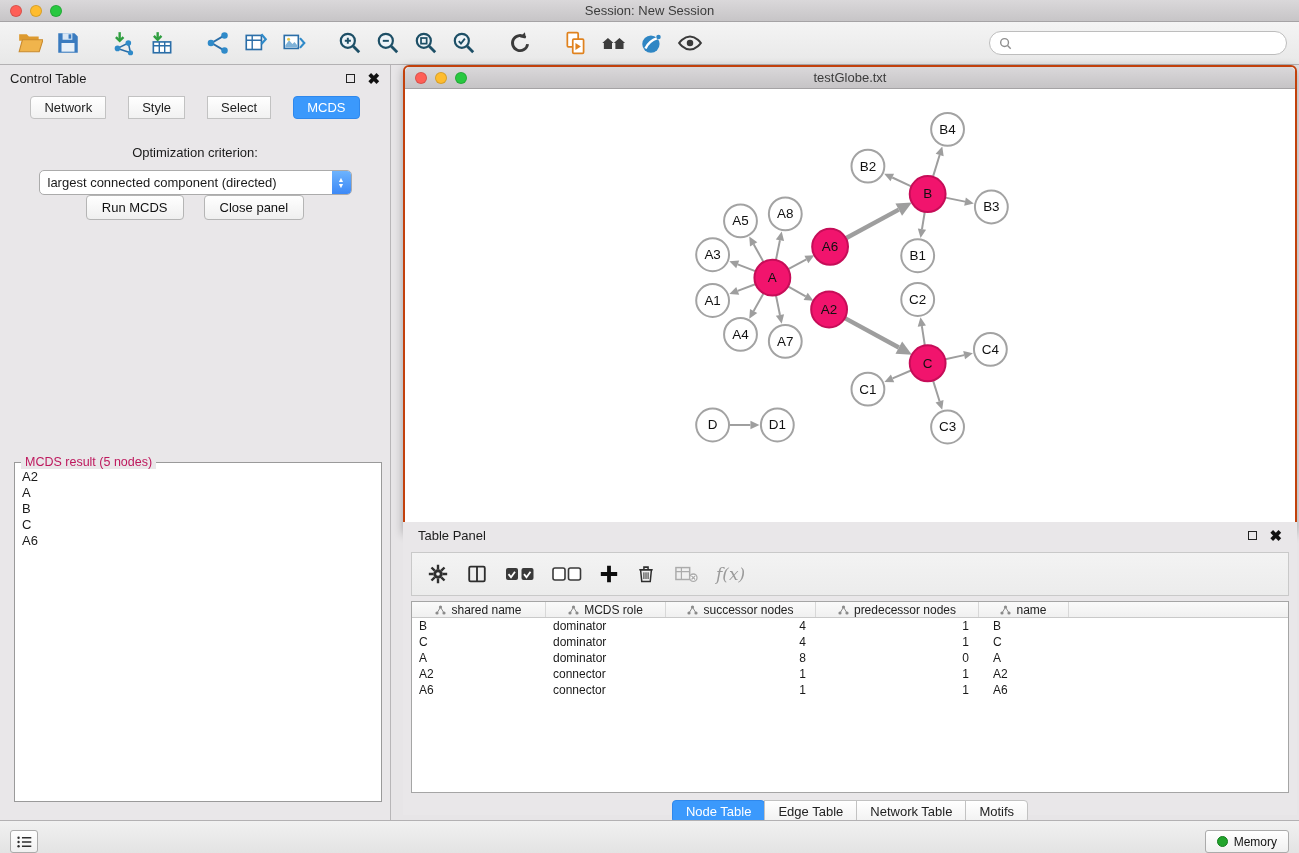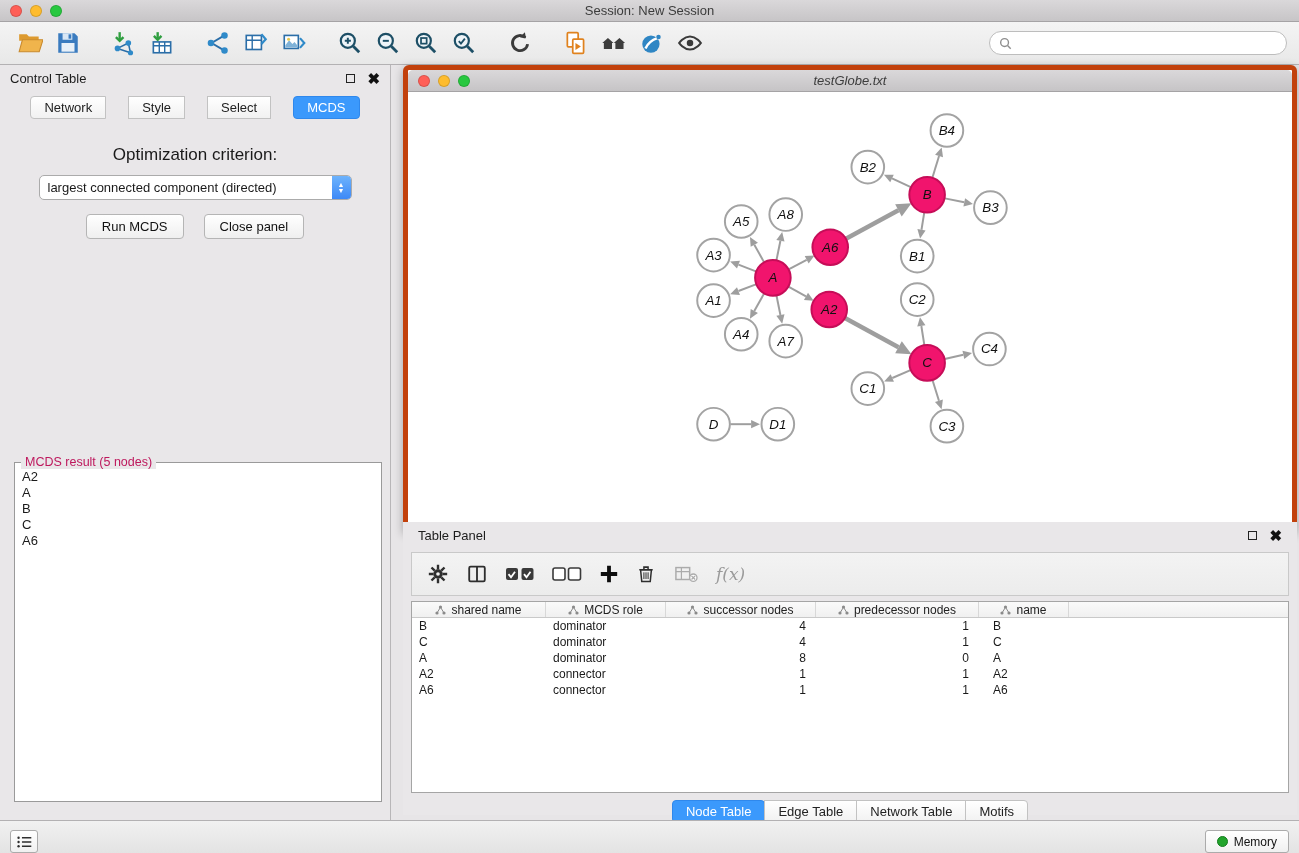--- a/index.html
+++ b/index.html
@@ -28,34 +28,34 @@
   .win-icons { margin-left:auto; display:flex; gap:12px; align-items:center; }
   .float-box { width:9px; height:9px; border:1.5px solid #222; display:inline-block; }
   .close-x { font-size:15px; font-weight:bold; color:#111; line-height:10px; }
 
   .cp-tabs { display:flex; justify-content:center; margin-top:4px;gap:23px; }
   .tab { padding:3px 13px; background:linear-gradient(#ffffff,#f1f1f1); border:1px solid #c2c2c2; font-size:13px; margin-left:-1px; color:#222; }
   .tab:first-child { border-radius:4px 0 0 4px; margin-left:0; }
   .tab:last-child { border-radius:0 4px 4px 0; }
   .tab.active { background:#3b99fc; border-color:#2f88ec; color:#fff; border-radius:4px; }
 
-  .opt-label { text-align:center; margin-top:26px; font-size:17px; }
+  .opt-label { text-align:center; margin-top:26px; font-size:13px; }
   .dropdown { margin:10px auto 0 auto; width:313px; height:25px; background:#fff; border:1px solid #ababab; border-radius:5px; display:flex; align-items:center; overflow:hidden; }
   .dropdown .value { flex:1; padding-left:8px; font-size:13px; white-space:nowrap; }
   .dropdown .stepper { width:19px; height:25px; background:linear-gradient(#6fb5fd,#3b87f6); display:flex; flex-direction:column; align-items:center; justify-content:center; color:#fff; font-size:7px; line-height:6px; }
-  .btn-row { display:flex; justify-content:center; gap:20px; margin-top:14px; }
+  .btn-row { display:flex; justify-content:center; gap:20px; }
   .btn { padding:4px 15px; background:linear-gradient(#ffffff,#efefef); border:1px solid #b5b5b5; border-radius:4px; font-size:13px; color:#111; }
 
   .result-box { position:absolute; left:14px; width:368px; top:397px; bottom:18px; border:1px solid #9a9a9a; background:#fff; }
   .result-title { position:absolute; top:-8px; left:6px; background:#e9e7e9; padding:0 4px; font-size:12.5px; color:#be185d; }
   .result-list { position:absolute; inset:6px 2px 2px 2px; overflow:auto; }
   .mcds-item { font-size:13px; line-height:16px; padding:0 5px; }
 
   
-  .network-window { position:absolute; left:403px; top:65px; width:894px; height:466px; background:#fff; border:5px solid #c2410c; border-radius:6px 6px 0 0; box-shadow:0 3px 10px rgba(0,0,0,.3);font-style:italic; }
+  .network-window { position:absolute; left:403px; top:65px; width:894px; height:466px; background:#fff; border:2px solid #c2410c; border-radius:6px 6px 0 0; box-shadow:0 3px 10px rgba(0,0,0,.3); }
   .nw-titlebar { height:22px; background:linear-gradient(#dad8da,#c6c4c6); border-bottom:1px solid #a5a3a5; border-radius:5px 5px 0 0; position:relative; display:flex; align-items:center; justify-content:center; }
   .nw-canvas { position:absolute; top:22px; left:1px; right:1px; bottom:1px; background:#fff; overflow:hidden; }
   .nw-canvas svg { width:100%; height:100%; display:block; }
 
   
   .table-panel { position:absolute; left:403px; top:522px; width:894px; height:293px; background:#e9e7e9; }
   .tp-toolbar { height:44px; margin:3px 8px 0 8px; background:linear-gradient(#f3f3f3,#ececec); border:1px solid #c9c9c9; display:flex; align-items:center; gap:17px; padding:0 15px; }
   .tp-icon { display:flex; align-items:center; justify-content:center; }
   .fx { font-family:"DejaVu Serif", serif; font-style:italic; font-size:17px; color:#9a9a9a; }
 

